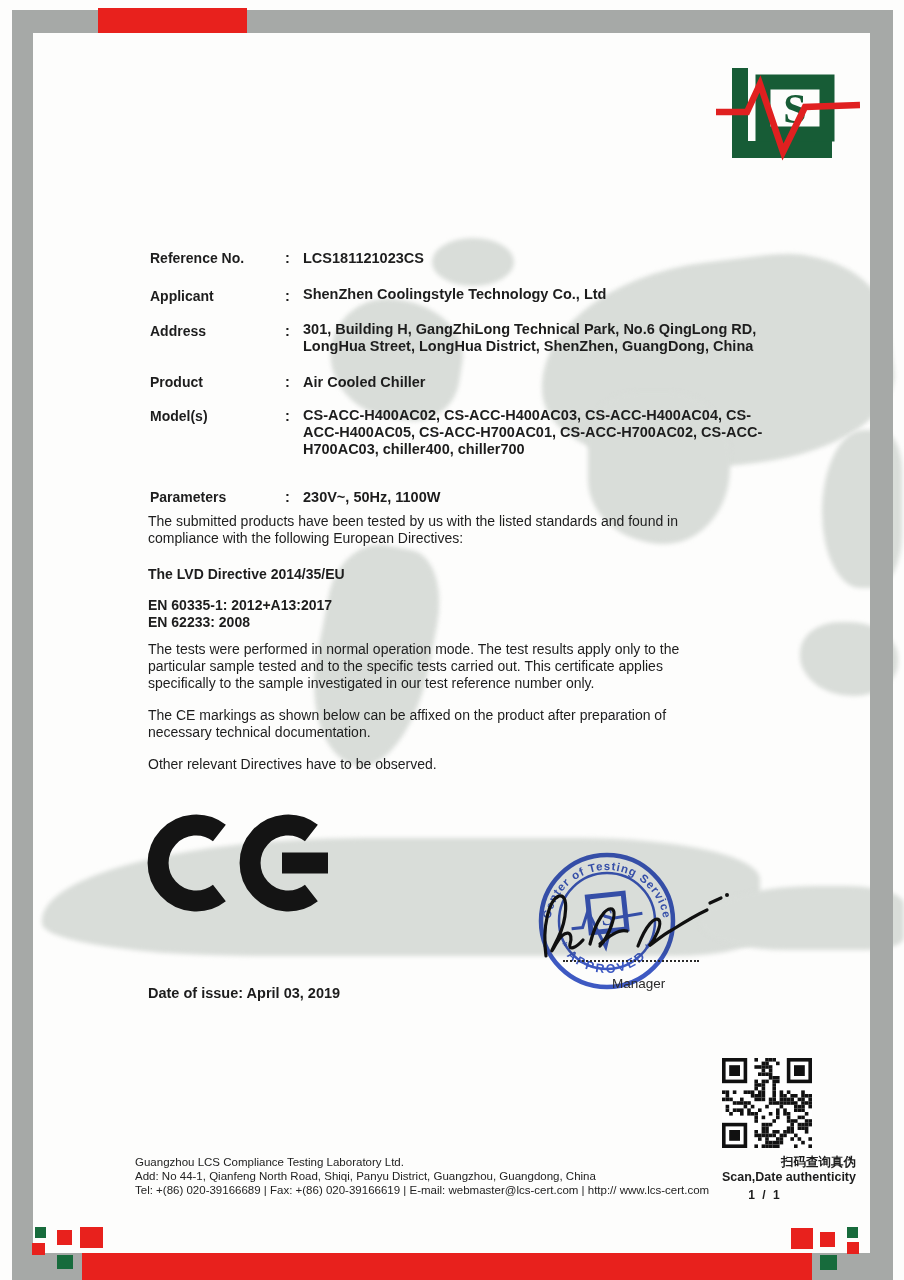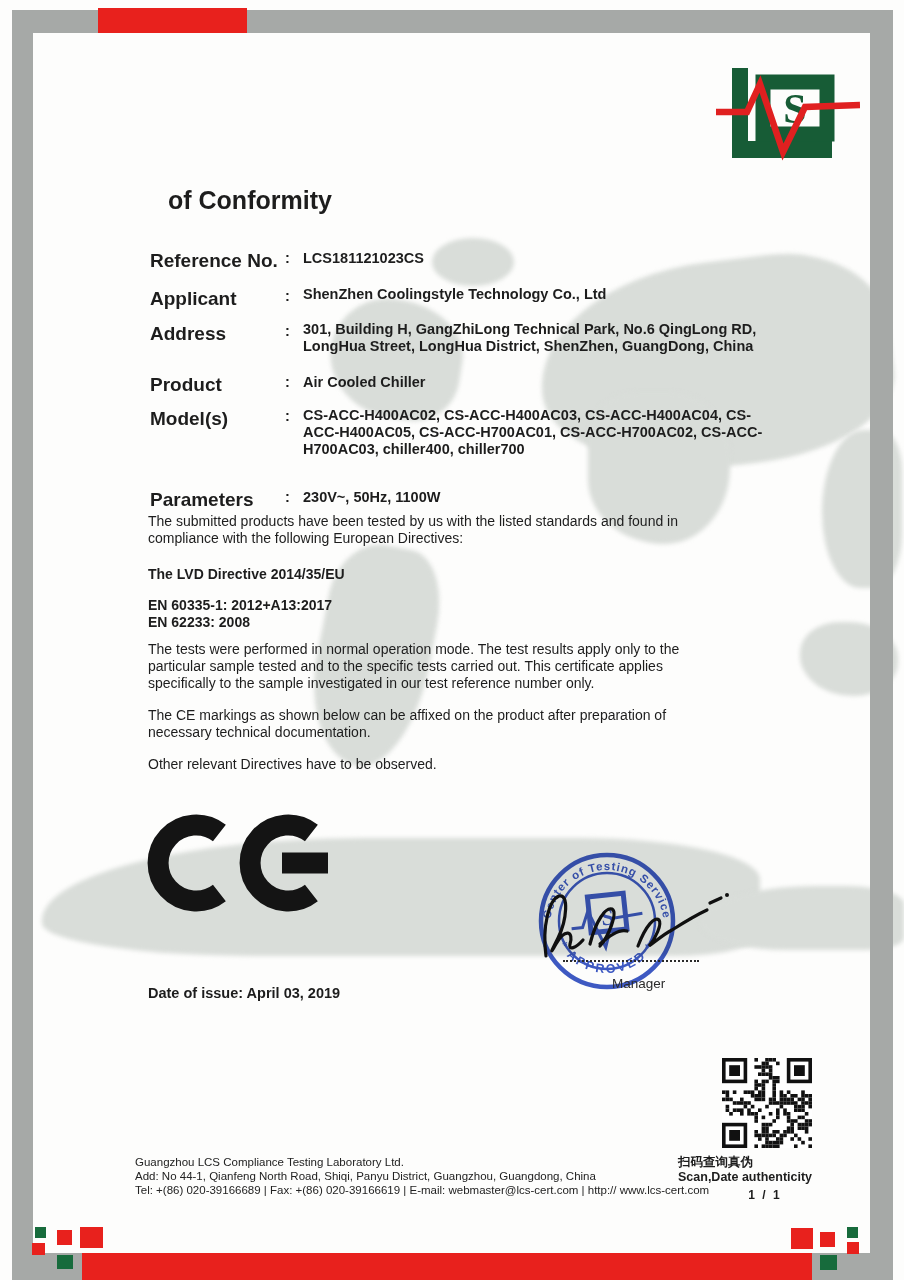--- a/index.html
+++ b/index.html
@@ -21,31 +21,31 @@
   .corner-br{left:812px;top:1253px;width:81px;height:27px;background:#a6a9a7;}
   .sq{position:absolute;}
   .sq.red{background:#e8211d;} .sq.green{background:#176b3c;}
 
   
   .blob{position:absolute;background:#d9ddd9;filter:blur(2px);}
 
   
   .title{left:166px;top:143px;font-size:34px;letter-spacing:1px;font-weight:bold;}
   .subtitle{left:168px;top:186px;font-size:25px;font-weight:bold;}
-  .frow-label{left:150px;width:132px;font-size:19px;font-weight:bold;}
+  .frow-label{left:150px;width:132px;font-size:14px;font-weight:bold;}
   .frow-colon{left:285px;font-size:14.5px;font-weight:bold;}
   .frow-value{left:303px;width:472px;font-size:14.5px;font-weight:bold;line-height:17px;}
   .para{left:148px;width:580px;font-size:14px;line-height:16.8px;}
   .date-line{left:148px;top:957px;font-size:14.5px;font-weight:bold;margin-top:28px;}
 
   .sig-line{left:563px;top:960px;width:136px;border-bottom:2px dotted #2a2a2a;}
   .manager{left:612px;top:976px;font-size:13.5px;color:#2b2b2b;}
 
   .footer-line{left:135px;font-size:11.5px;line-height:13.5px;color:#222;text-align:center;}
-  .qr-caption{left:678px;width:178px;text-align:left;font-size:12.5px;font-weight:bold;}
+  .qr-caption{left:678px;width:178px;text-align:right;font-size:12.5px;font-weight:bold;}
   .page-ind{left:733px;width:64px;text-align:center;font-size:12px;font-weight:bold;letter-spacing:2px;}
 
   .z1{z-index:1}.z2{z-index:2}.z3{z-index:3}.z4{z-index:4}
 </style>
 </head>
 <body>
 
 <div class="page">
 
   <div>
@@ -80,21 +80,20 @@
   <div class="sq green z2" style="left:820px;top:1255px;width:17px;height:15px;"></div>
 
   <svg class="abs z2" style="left:716px;top:64px;" width="144" height="104" viewBox="0 0 144 104">
     <rect x="16" y="4" width="16" height="90" fill="#175c36"></rect>
     <rect x="16" y="77" width="100" height="17" fill="#175c36"></rect>
     <rect x="47" y="18" width="64" height="52" fill="none" stroke="#175c36" stroke-width="15"></rect>
     <text x="79" y="59" text-anchor="middle" font-family="'Liberation Serif','DejaVu Serif',serif" font-weight="bold" font-size="42" fill="#175c36">S</text>
     <polyline points="0,48 31,48 44,20 67,88 89,43 144,41" fill="none" stroke="#e02020" stroke-width="6.5" stroke-linejoin="miter"></polyline>
   </svg>
 
-  <div class="abs subtitle z2">of Conformity</div>
 
   <div>
     <div class="abs frow-label z2" style="top:250px">Reference No.</div>
     <div class="abs frow-colon z2" style="top:250px">:</div>
     <div class="abs frow-value z2" style="top:250px">LCS181121023CS</div>
 
     <div class="abs frow-label z2" style="top:288px">Applicant</div>
     <div class="abs frow-colon z2" style="top:288px">:</div>
     <div class="abs frow-value z2" style="top:286px">ShenZhen Coolingstyle Technology Co., Ltd</div>
 

